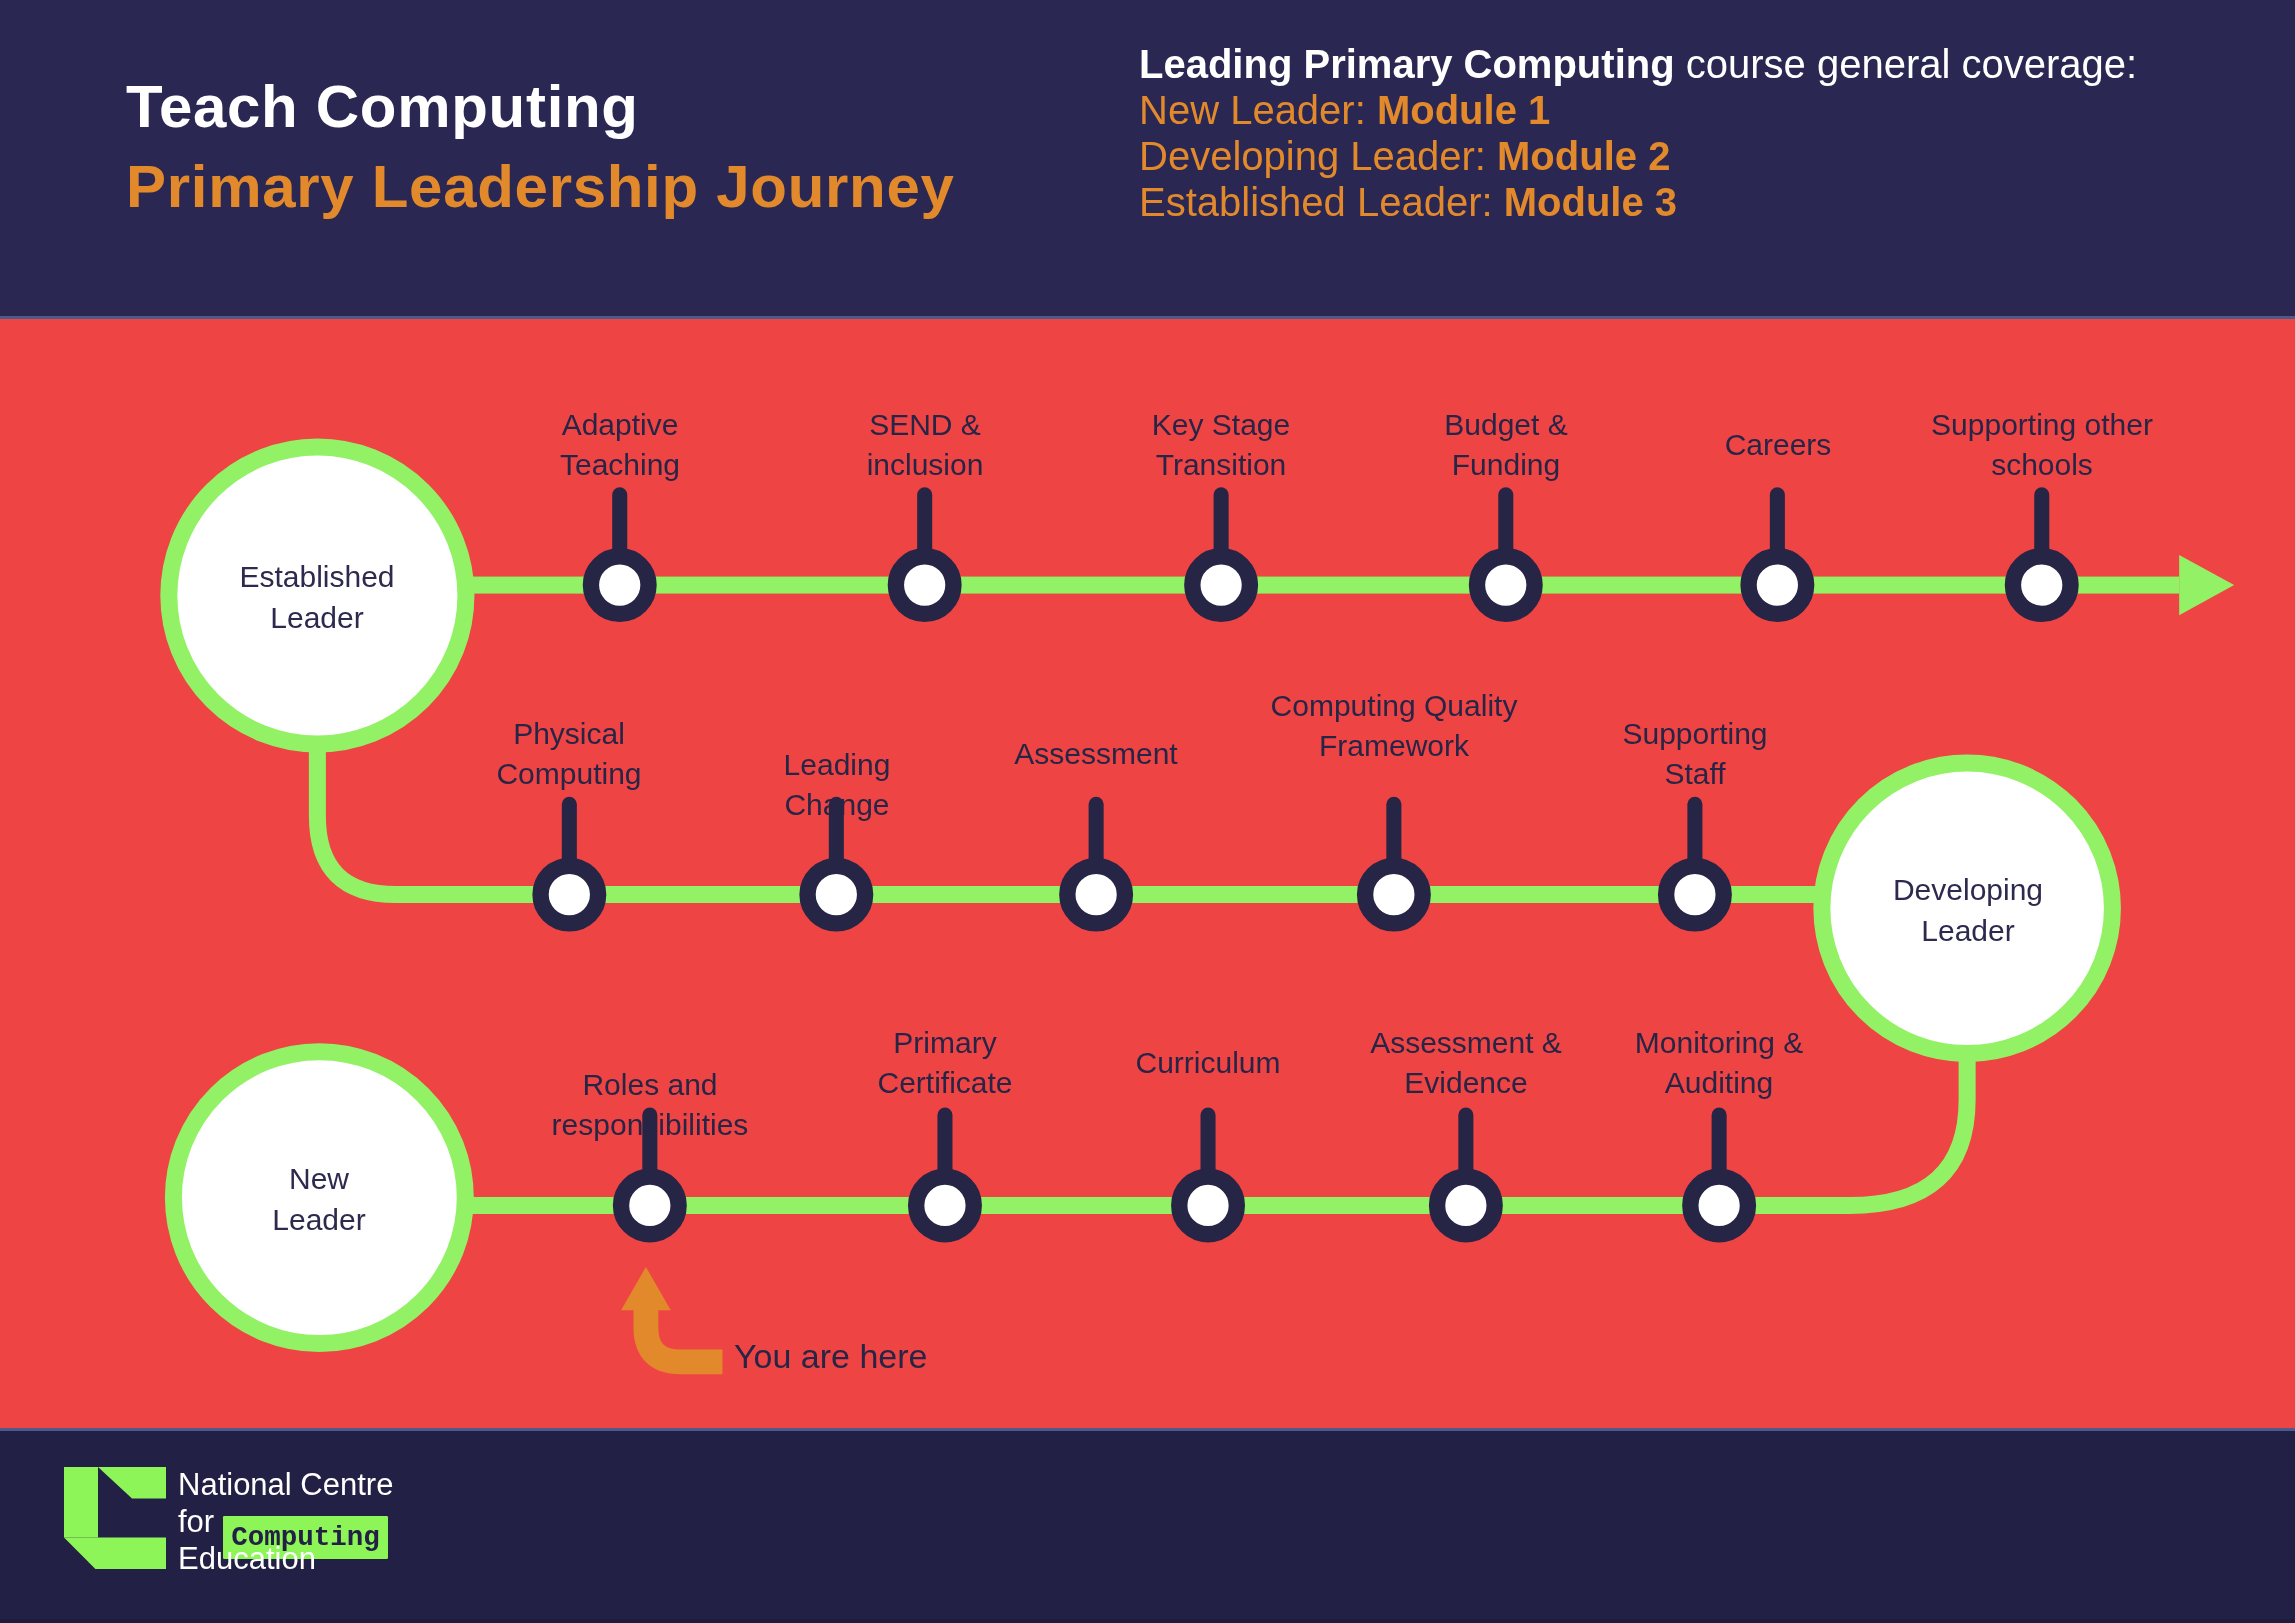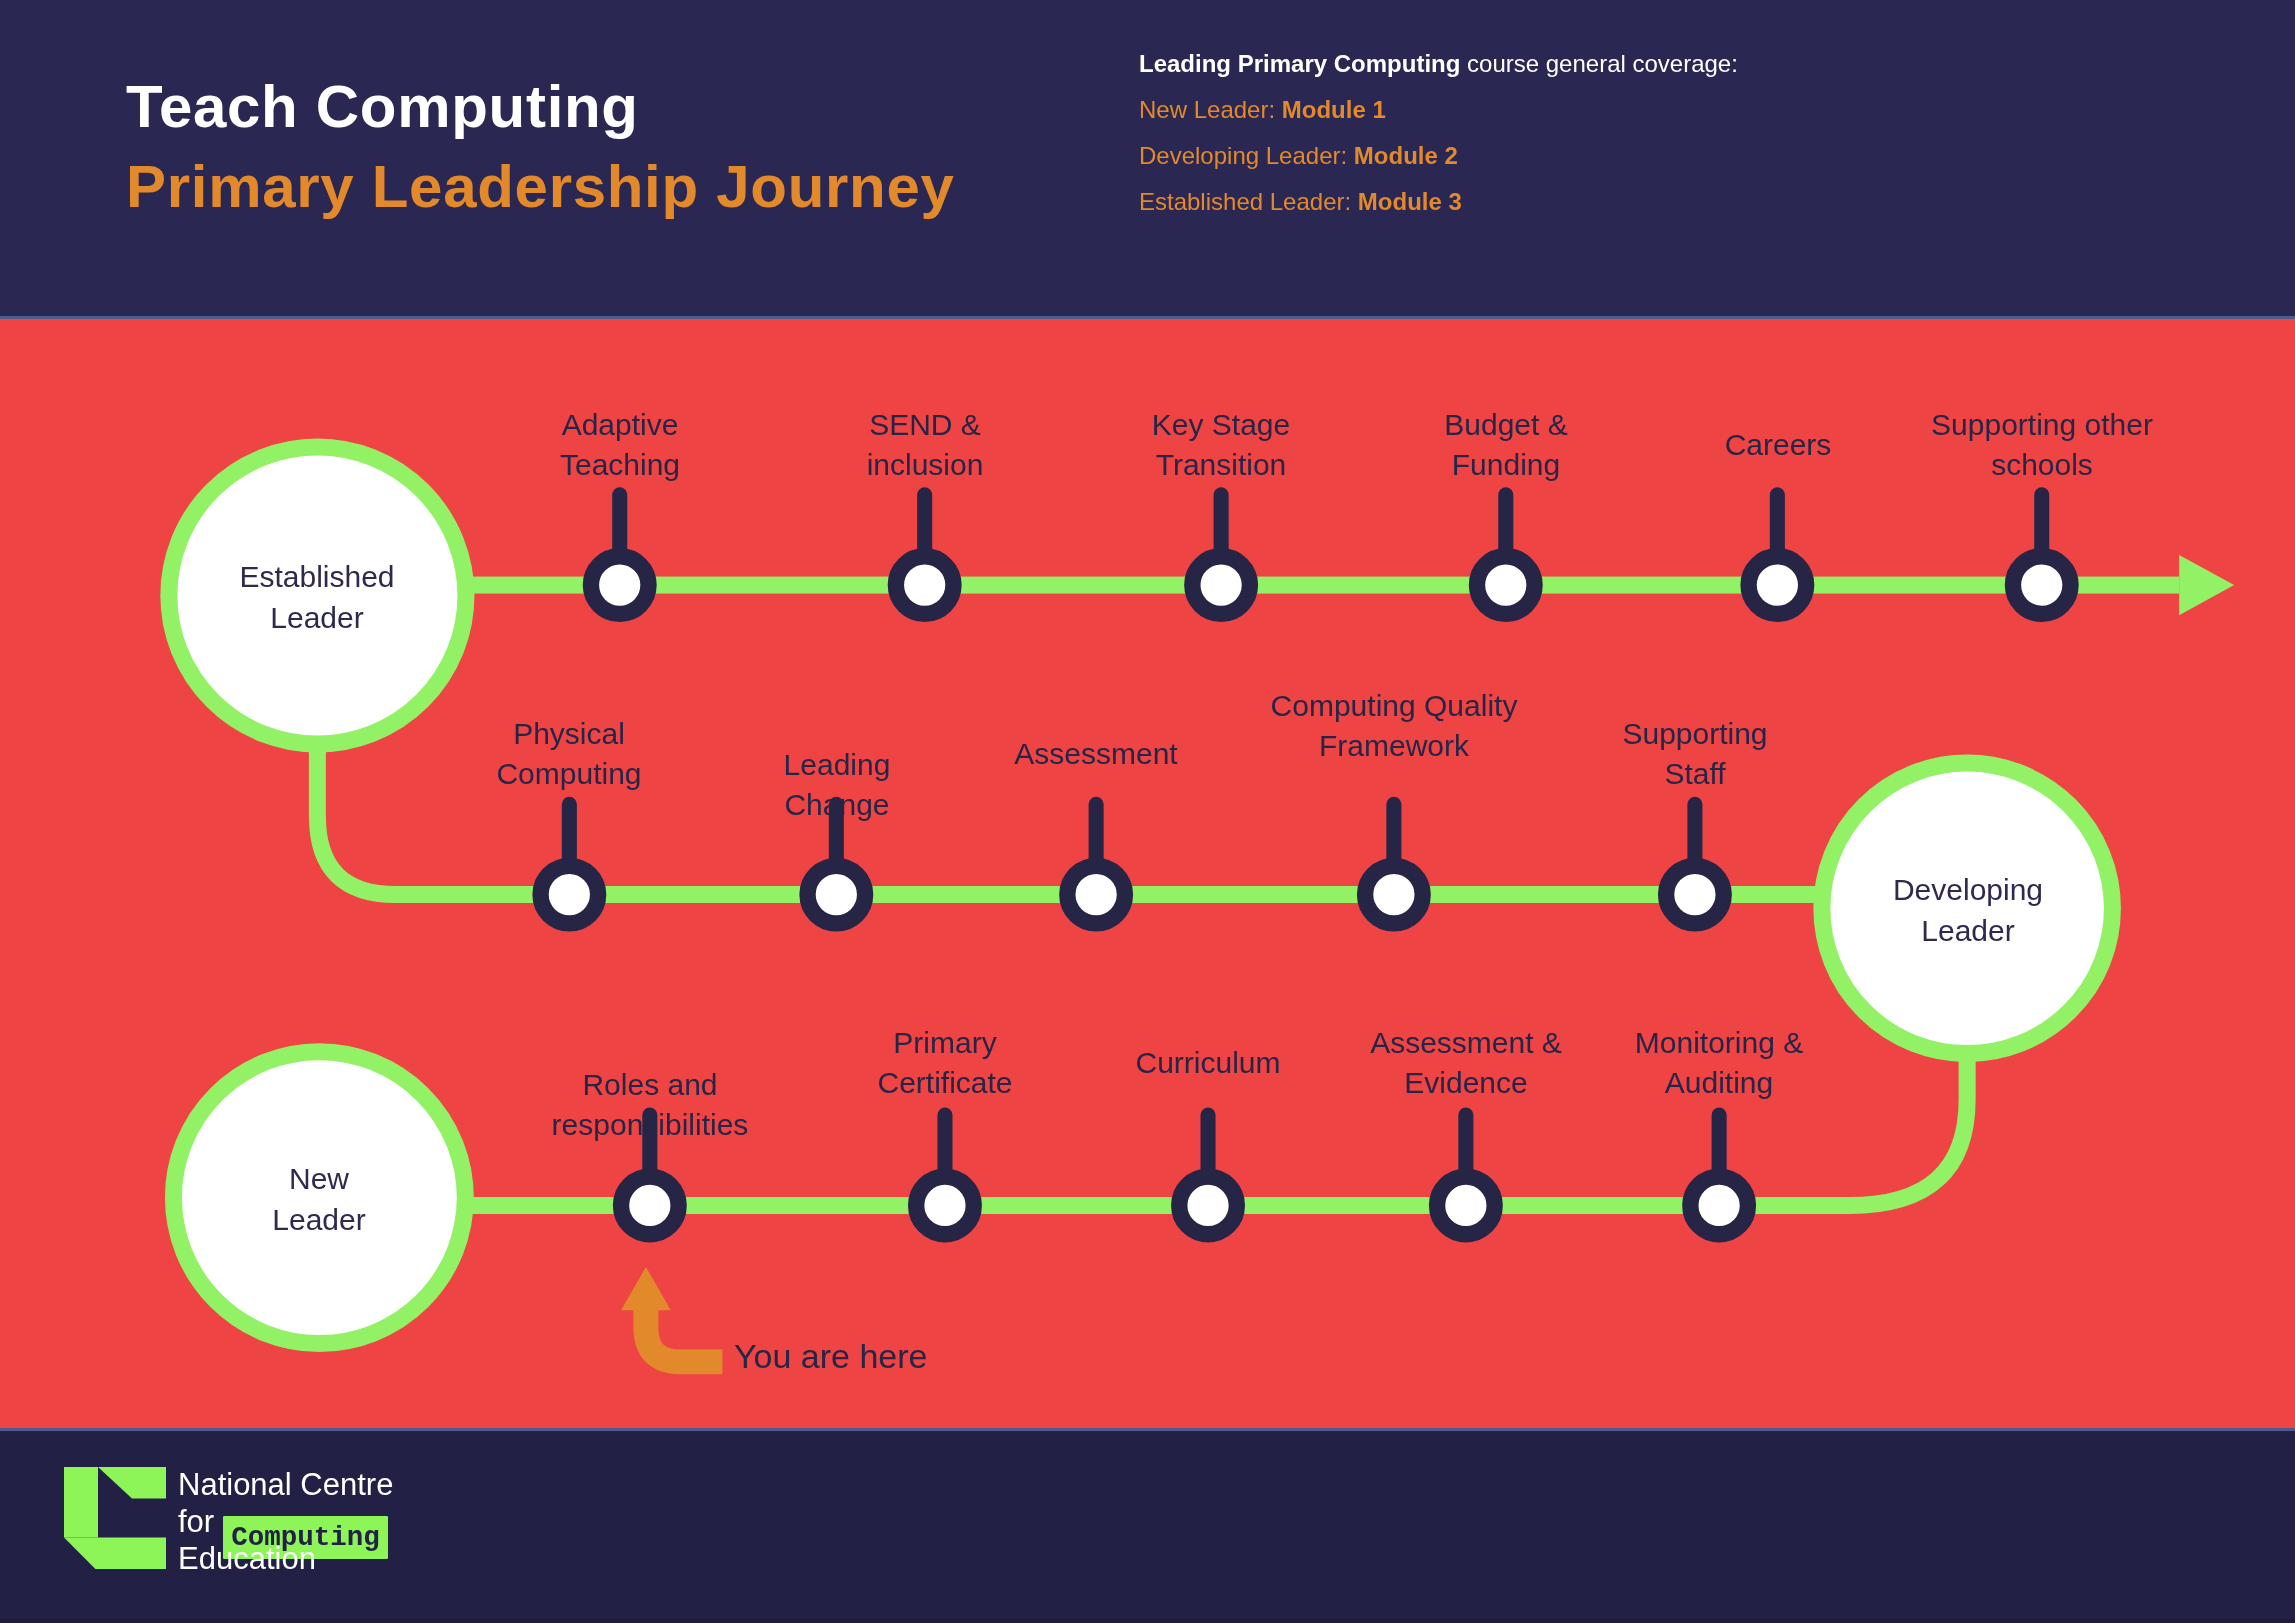--- a/index.html
+++ b/index.html
@@ -6,21 +6,21 @@
   .page{position:relative;width:2295px;height:1623px;overflow:hidden;
         font-family:"Liberation Sans", sans-serif;background:#ef4444;}
 
   
   .header{position:absolute;left:0;top:0;width:2295px;height:319px;
           background:#2a2753;border-bottom:3.9px solid #4c5a8c;box-sizing:border-box;}
   .title{position:absolute;left:126px;top:72px;font-size:60px;font-weight:700;
          color:#ffffff;letter-spacing:0.7px;}
   .subtitle{position:absolute;left:126px;top:152px;font-size:60px;font-weight:700;
             color:#e2892c;letter-spacing:0.7px;}
-  .coverage{position:absolute;left:1139px;top:41px;font-size:24px;line-height:46px;color:#ffffff;}
+  .coverage{position:absolute;left:1139px;top:41px;font-size:40px;line-height:46px;color:#ffffff;}
   .coverage .lead-bold{font-weight:700;}
   .coverage .cov-line{color:#e2892c;}
   .coverage .cov-line b{font-weight:700;}
 
   
   .journey-svg{position:absolute;left:0;top:0;width:2295px;height:1623px;}
   .stop-label{position:absolute;transform:translate(-50%,-50%);
               text-align:center;font-size:30px;line-height:40px;color:#272546;}
   .leader-label{position:absolute;transform:translate(-50%,-50%);
                 text-align:center;font-size:30px;line-height:41px;color:#2d2a4e;

